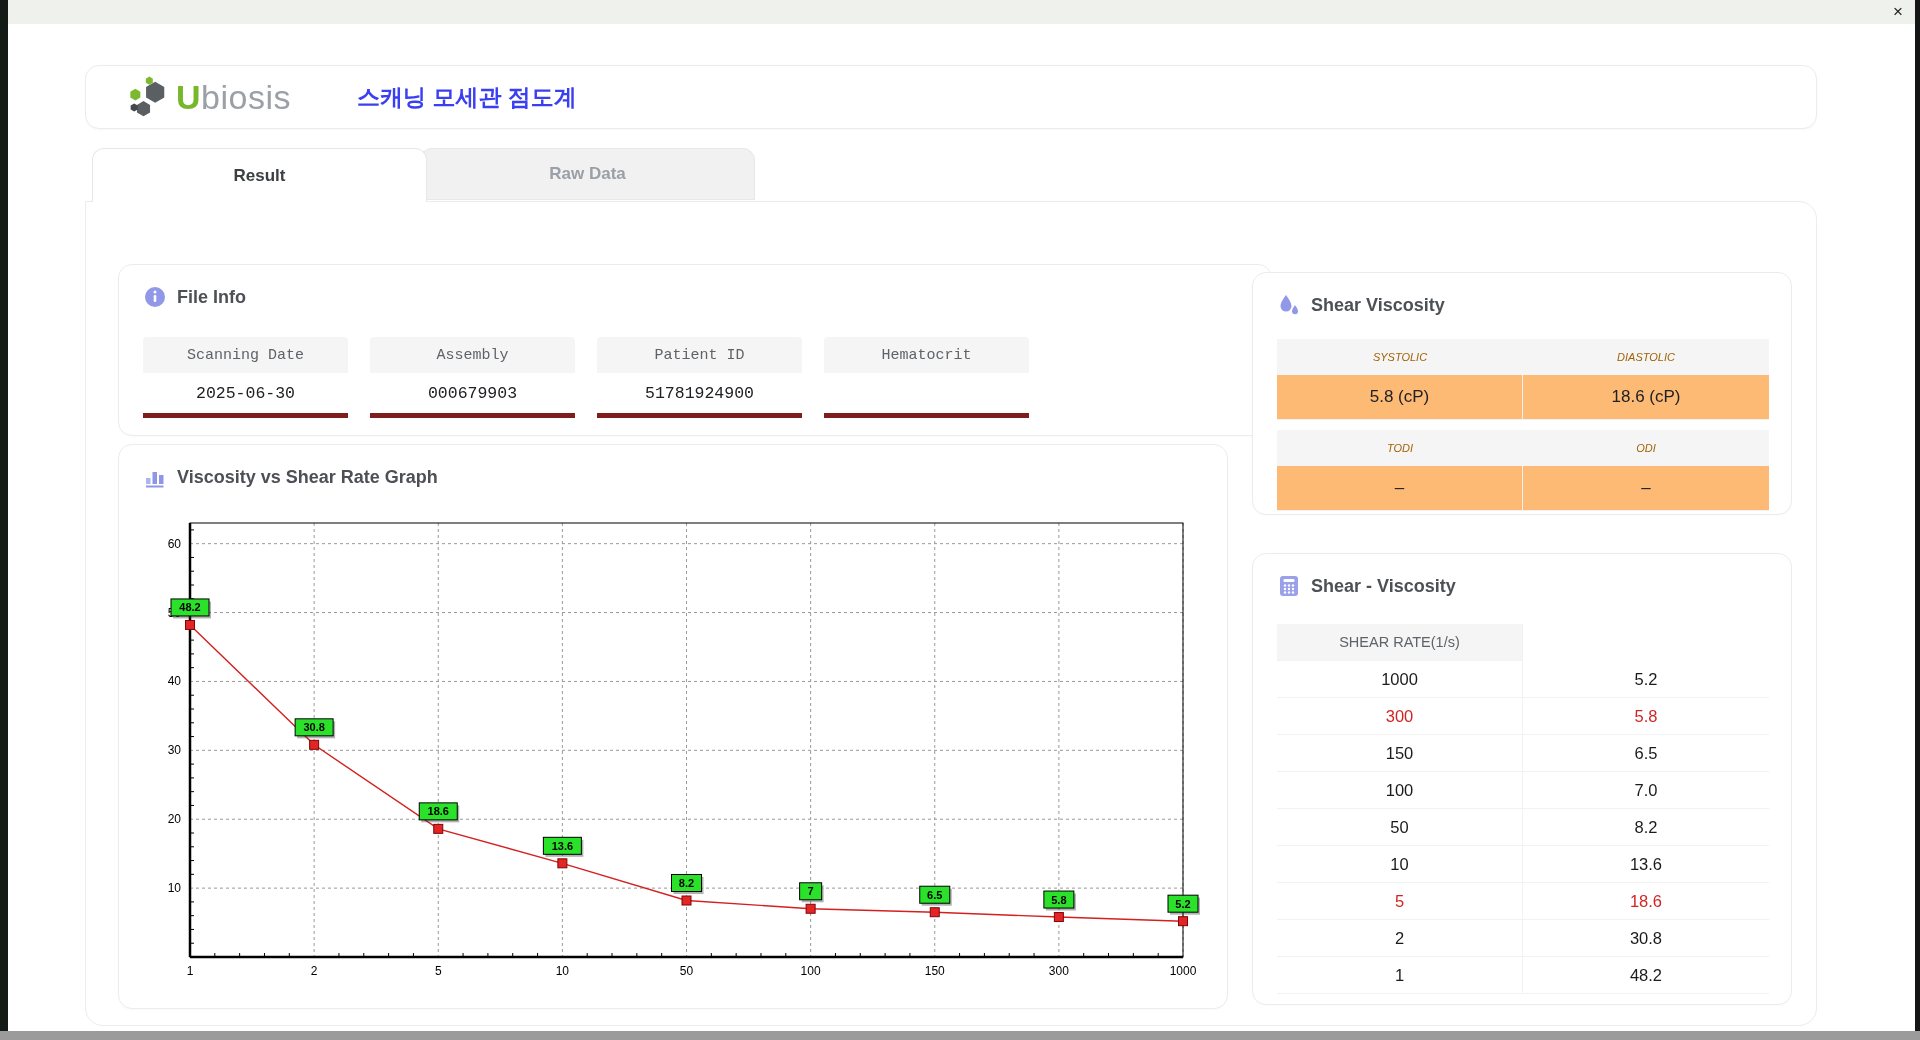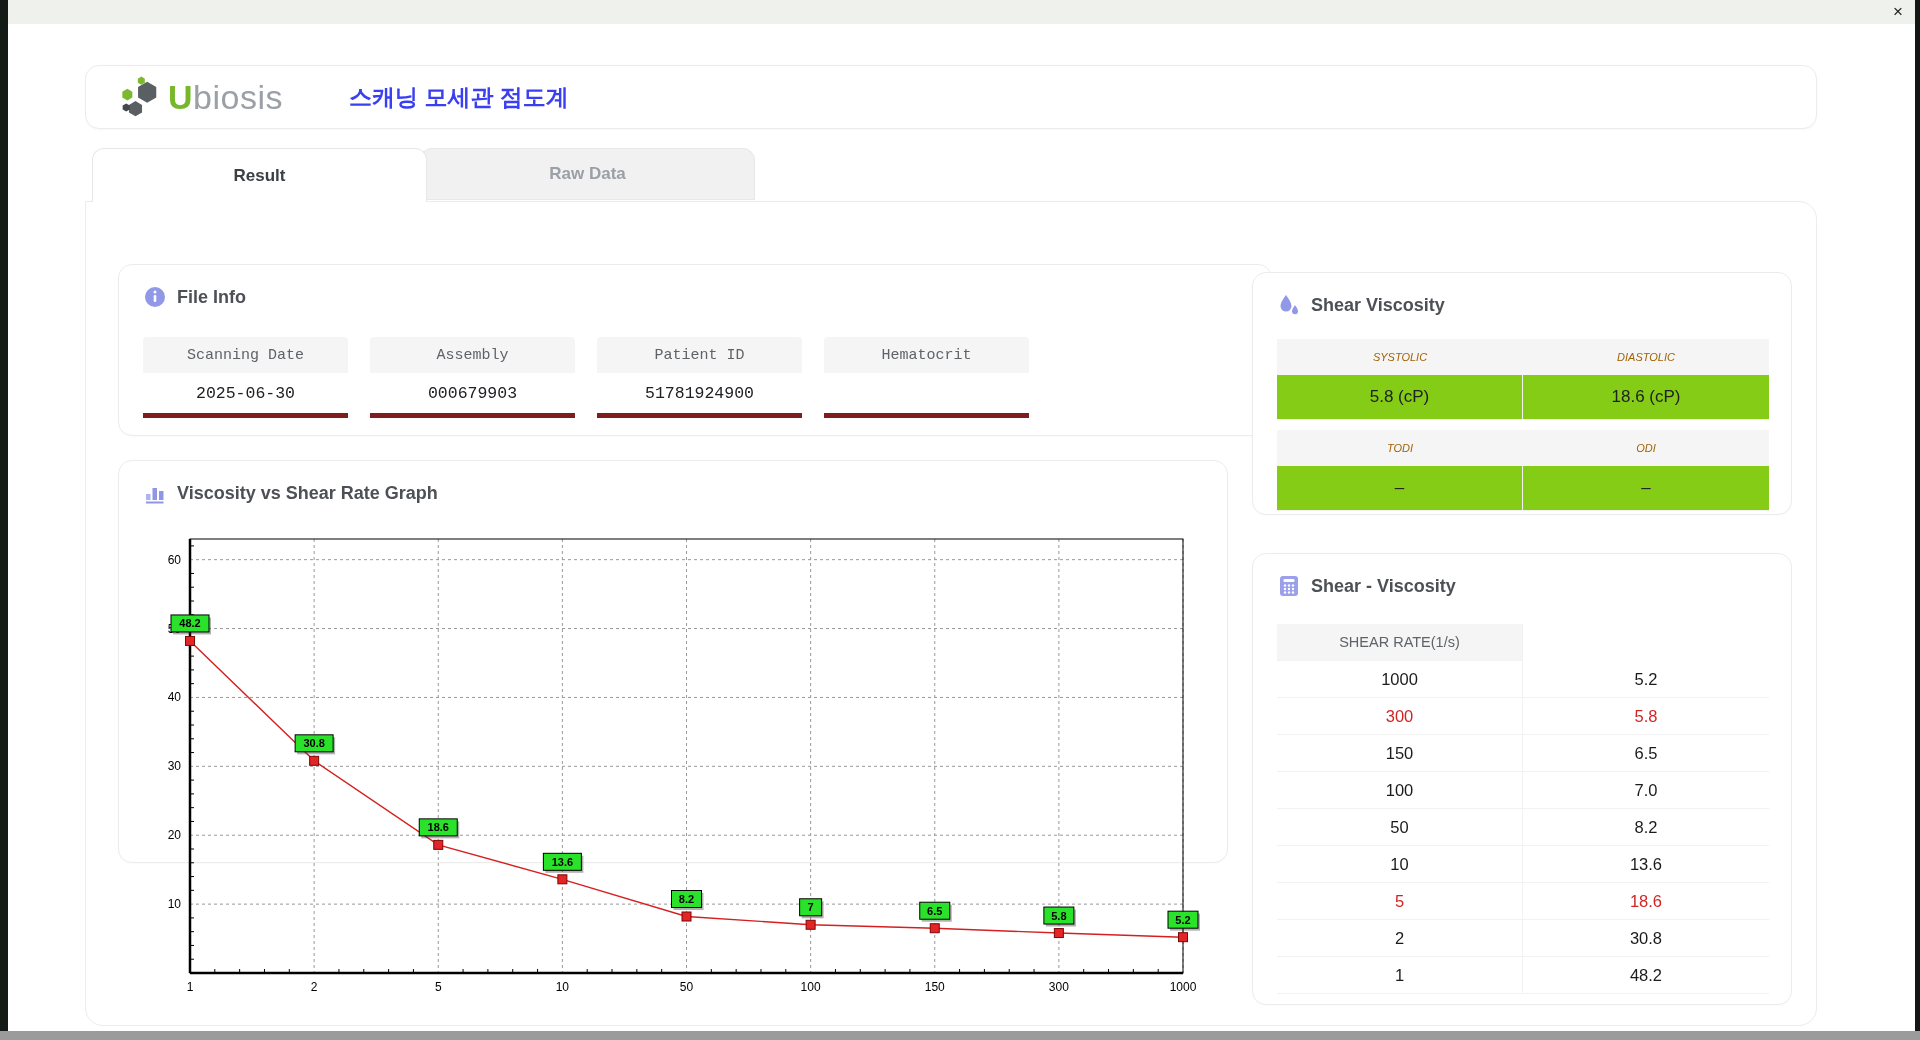--- a/index.html
+++ b/index.html
@@ -8,21 +8,21 @@
 
   
   .titlebar { position:absolute; left:8px; top:0; width:1907px; height:24px; background:#eef1ec; z-index:10; }
   .close-btn { position:absolute; right:12px; top:2px; font-size:17px; color:#222; cursor:default; line-height:20px; }
   .edge-left  { position:absolute; left:0; top:0; width:8px; height:1031px; background:#141a16; z-index:11; }
   .edge-right { position:absolute; right:0; top:0; width:5px; height:1031px; background:#151515; z-index:11; }
   .bottombar  { position:absolute; left:0; bottom:0; width:1920px; height:9px; background:#9b9b9b; z-index:12; }
 
   
   .header-card { position:absolute; left:85px; top:65px; width:1732px; height:64px; background:#fff;
-                 border:1px solid #ececec; border-radius:14px; display:flex; align-items:center; padding-left:30px;
+                 border:1px solid #ececec; border-radius:14px; display:flex; align-items:center; padding-left:38px;
                  box-shadow:0 1px 2px rgba(0,0,0,0.03); }
   .brand { display:flex; align-items:center; gap:6px; }
   .brand-text { font-size:34px; letter-spacing:0.5px; }
   .brand-u { color:#76b82a; font-weight:bold; }
   .brand-rest { color:#9aa0a6; font-weight:400; }
   .app-title { margin-left:66px; color:#3b3ff2; font-size:23px; font-weight:bold; }
 
   
   .tab { position:absolute; top:148px; height:53px; display:flex; align-items:center; justify-content:center;
          border:1px solid #e7e7e7; border-bottom:none; border-radius:12px 12px 0 0; font-size:17px; cursor:pointer; }
@@ -33,37 +33,37 @@
   
   .container { position:absolute; left:85px; top:201px; width:1732px; height:825px; background:#fff;
                border:1px solid #ececec; border-radius:0 18px 18px 18px; z-index:1; }
 
   .card { position:absolute; background:#fff; border:1px solid #ececec; border-radius:14px; z-index:2;
           box-shadow:0 1px 2px rgba(0,0,0,0.02); }
   .card-title { position:absolute; left:24px; top:20px; display:flex; align-items:center; gap:10px; }
   .card-title span.t { font-size:18px; font-weight:bold; color:#4d5156; }
 
   .file-card  { left:118px;  top:264px; width:1154px; height:172px;padding-left:46px; }
-  .graph-card { left:118px;  top:460px; width:1110px; height:403px; }
+  .graph-card { left:118px;  top:444px; width:1110px; height:565px; }
   .bv-card    { left:1252px; top:272px; width:540px;  height:243px; }
   .shear-card { left:1252px; top:553px; width:540px;  height:452px; }
 
   
   .fi-fields { position:absolute; left:24px; top:72px; display:flex; gap:22px;font-family:Liberation Mono, monospace; }
   .fi-field { width:205px; }
   .fi-label { height:36px; background:#f4f5f4; color:#5f6368; font-size:15px; display:flex; align-items:center;
               justify-content:center; border-radius:4px 4px 0 0; }
   .fi-value { height:45px; background:#fff; color:#202124; font-size:16.5px; display:flex; align-items:center;
               justify-content:center; border-bottom:5px solid #7f1d1d; }
 
   
   .bv-grid { position:absolute; left:24px; top:66px; width:492px; }
   .bv-row { display:flex; }
   .bv-row.labels .bv-cell { height:36px; background:#f4f5f4; color:#a16207; font-size:11px;font-style:italic; }
-  .bv-row.values .bv-cell { height:45px; background:#84cc16; color:#202124; font-size:17px; border-bottom:1px solid #f1f1f1; }
+  .bv-row.values .bv-cell { height:45px; background:#fdba74; color:#202124; font-size:17px; border-bottom:1px solid #f1f1f1; }
   .bv-cell { width:246px; display:flex; align-items:center; justify-content:center; }
   .bv-row.values .bv-cell:first-child { border-right:1px solid #f1f1f1; }
   .bv-gap { height:10px; }
 
   
   .sh-table { position:absolute; left:24px; top:70px; width:492px; }
   .srow { display:flex; }
   .srow.head .scell { height:37px; background:#f4f5f4; color:#5f6368; font-size:14.5px; }
   .scell { width:246px; height:37px; display:flex; align-items:center; justify-content:center;
            font-size:16.5px; color:#1b1b1b; border-bottom:1px solid #f2f2f2; }

